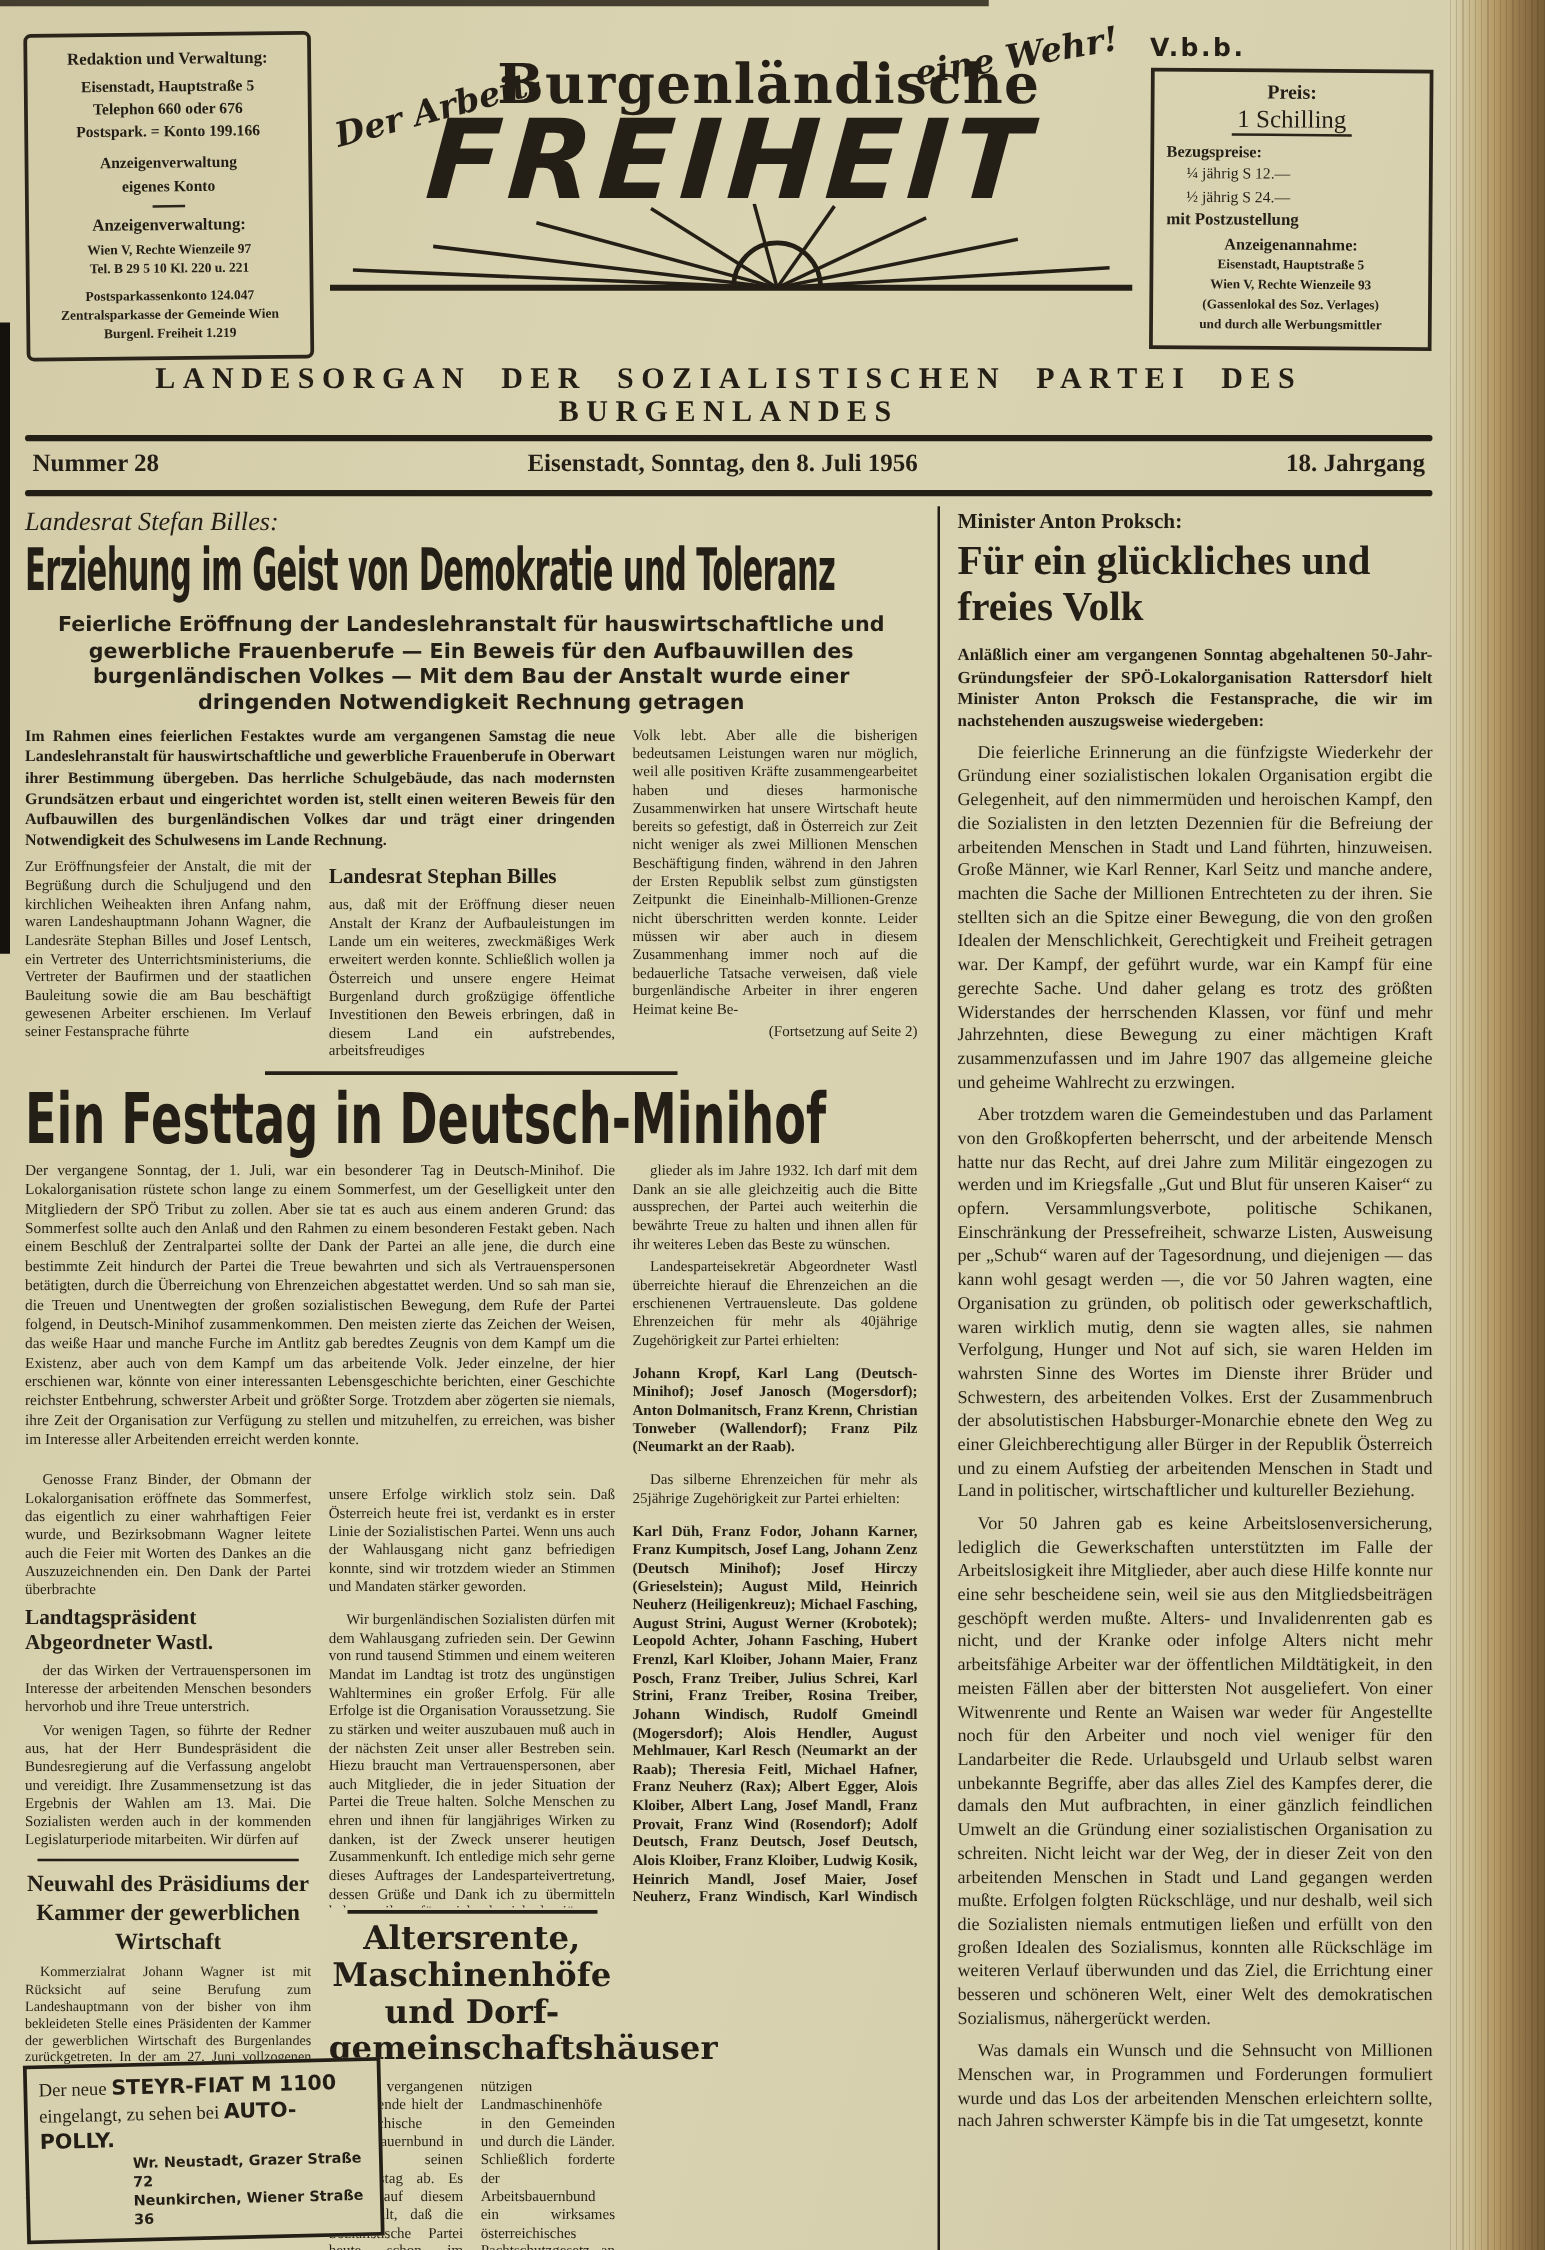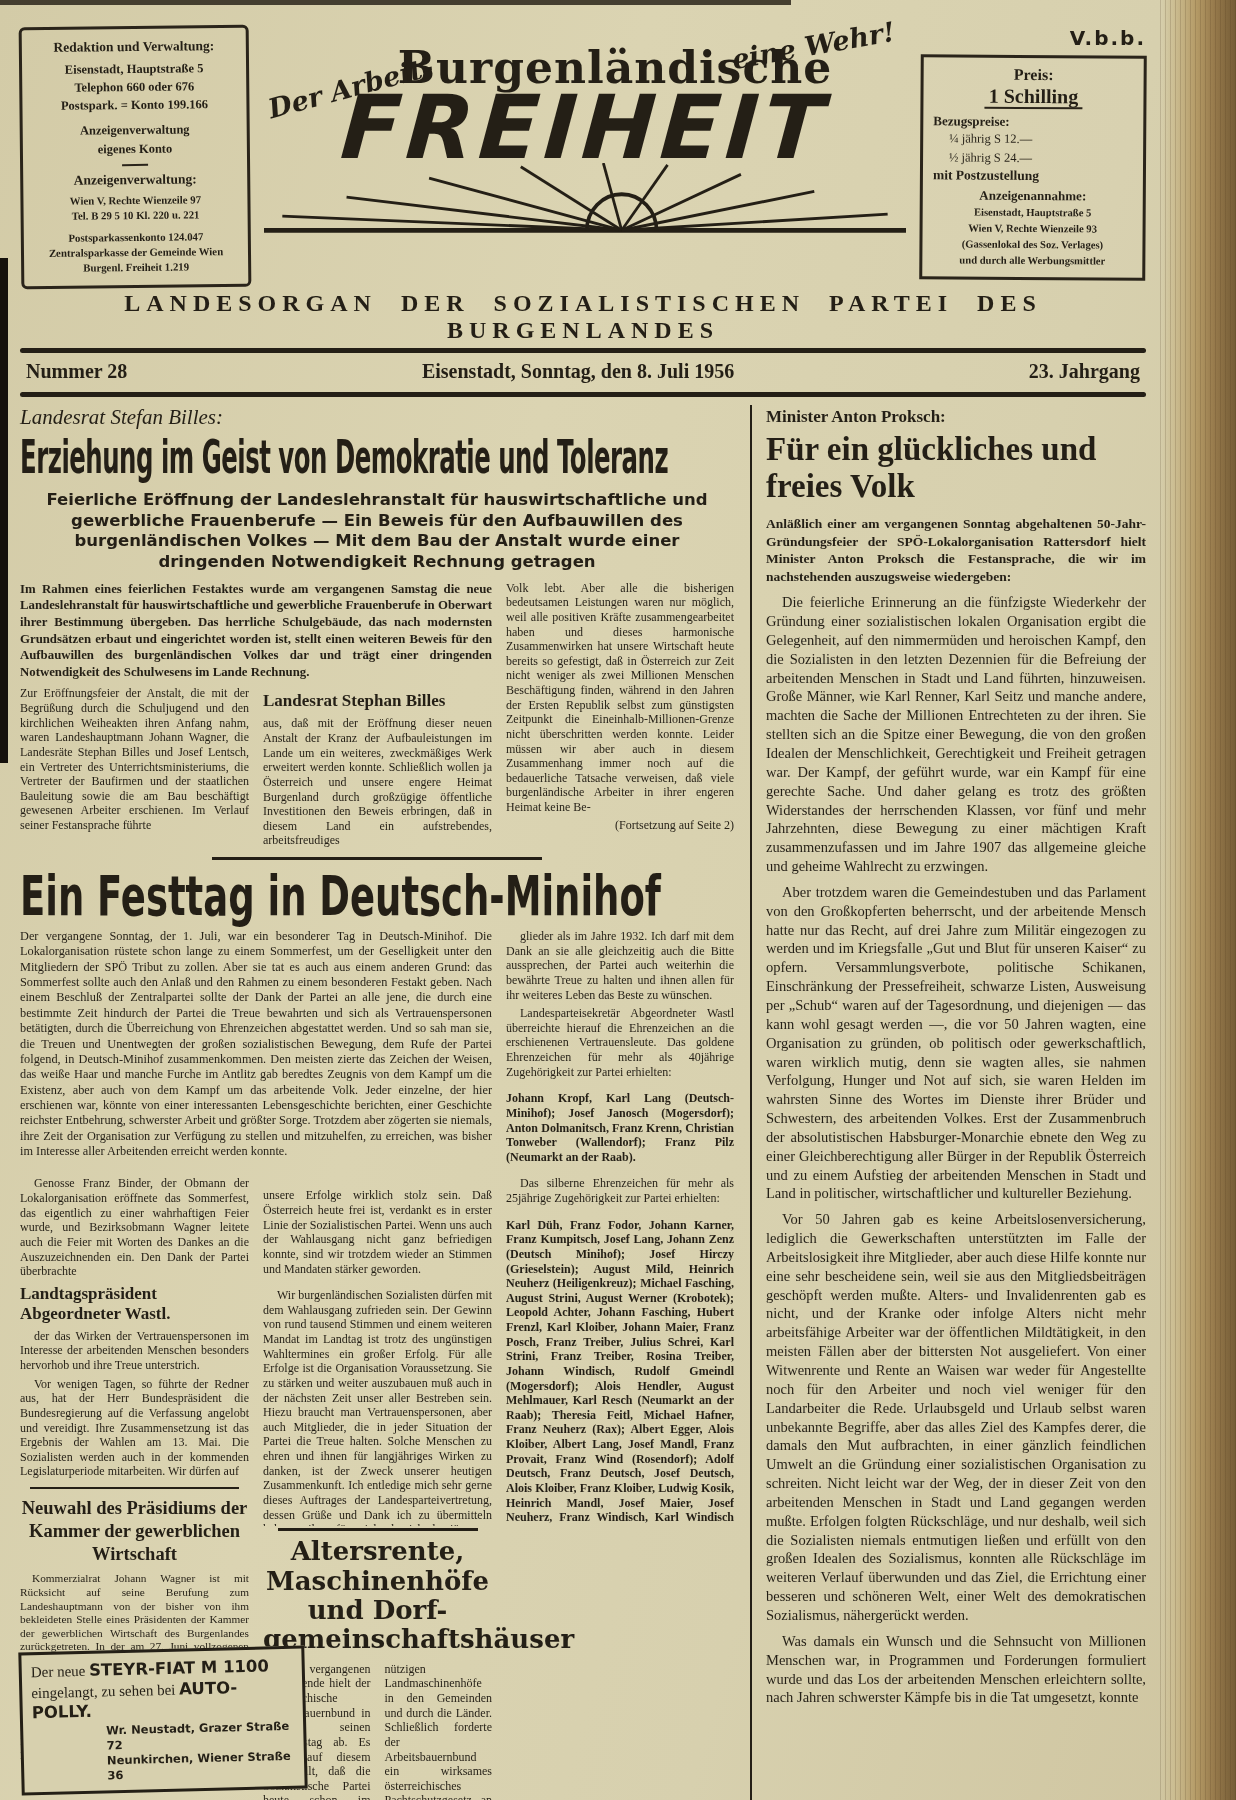--- a/index.html
+++ b/index.html
@@ -26,26 +26,26 @@
   .ribbon-left{position:absolute;left:2px;top:46px;transform:rotate(-15deg);
         font-family:"DejaVu Serif",serif;font-style:italic;font-weight:bold;font-size:27px;}
   .ribbon-right{position:absolute;right:10px;top:4px;transform:rotate(-10deg);
         font-family:"DejaVu Serif",serif;font-style:italic;font-weight:bold;font-size:27px;}
   .mast-title1{font-family:"DejaVu Serif",serif;font-weight:bold;font-size:44px;line-height:1;
         letter-spacing:1px;padding-left:60px;margin-top:16px;}
   .mast-title2{font-family:"DejaVu Sans",sans-serif;font-weight:bold;font-style:italic;font-size:88px;
         line-height:.9;letter-spacing:5px;transform:skewX(-4deg);margin-top:-2px;}
   .sun-svg{display:block;width:100%;height:72px;margin-top:-4px;}
   .price-col{width:226px;flex:none;}
-  .vbb{text-align:right;font-family:"DejaVu Sans",sans-serif;font-weight:bold;font-size:20px;
+  .vbb{text-align:left;font-family:"DejaVu Sans",sans-serif;font-weight:bold;font-size:20px;
         letter-spacing:2px;margin-bottom:5px;}
   .price-box{border:3px solid #2a241a;padding:8px 10px;transform:rotate(.4deg);background:rgba(255,255,255,.03);}
   .pb-label{text-align:center;font-weight:bold;font-size:16px;}
   .pb-value-wrap{text-align:center;margin:1px 0 6px;}
-  .pb-value{font-weight:bold;font-size:20px;border-bottom:2px solid #2a241a;padding:0 4px;}
+  .pb-value{font-weight:normal;font-size:20px;border-bottom:2px solid #2a241a;padding:0 4px;}
   .pb-bezug{font-weight:bold;font-size:13px;}
   .pb-rate{font-size:12.5px;padding-left:16px;line-height:1.5;}
   .pb-post{font-size:13.5px;font-weight:bold;}
   .pb-anz{text-align:center;font-weight:bold;font-size:13px;margin-top:4px;}
   .pb-addr{text-align:center;font-weight:bold;font-size:10.6px;line-height:1.35;margin-top:2px;}
 
   .organ{margin-top:2px;text-align:center;font-weight:bold;font-size:24px;
         letter-spacing:6px;word-spacing:12px;}
   .rule-heavy{height:5px;background:#241f16;border-radius:3px;margin-top:4px;}
   .dateline{display:flex;justify-content:space-between;align-items:baseline;
@@ -173,21 +173,21 @@
           <div class="pb-addr">und durch alle Werbungsmittler</div>
         </div>
       </div>
     </div>
 
     <div class="organ">LANDESORGAN DER SOZIALISTISCHEN PARTEI DES BURGENLANDES</div>
     <div class="rule-heavy"></div>
     <div class="dateline">
       <span>Nummer 28</span>
       <span>Eisenstadt, Sonntag, den 8. Juli 1956</span>
-      <span>23. Jahrgang</span>
+      <span>18. Jahrgang</span>
     </div>
     <div class="rule-heavy"></div>
 
     <div class="content">
 
       <div class="main-left">
 
         <div>
           <div class="kicker1">Landesrat Stefan Billes:</div>
           <div class="headline1-wrap">

